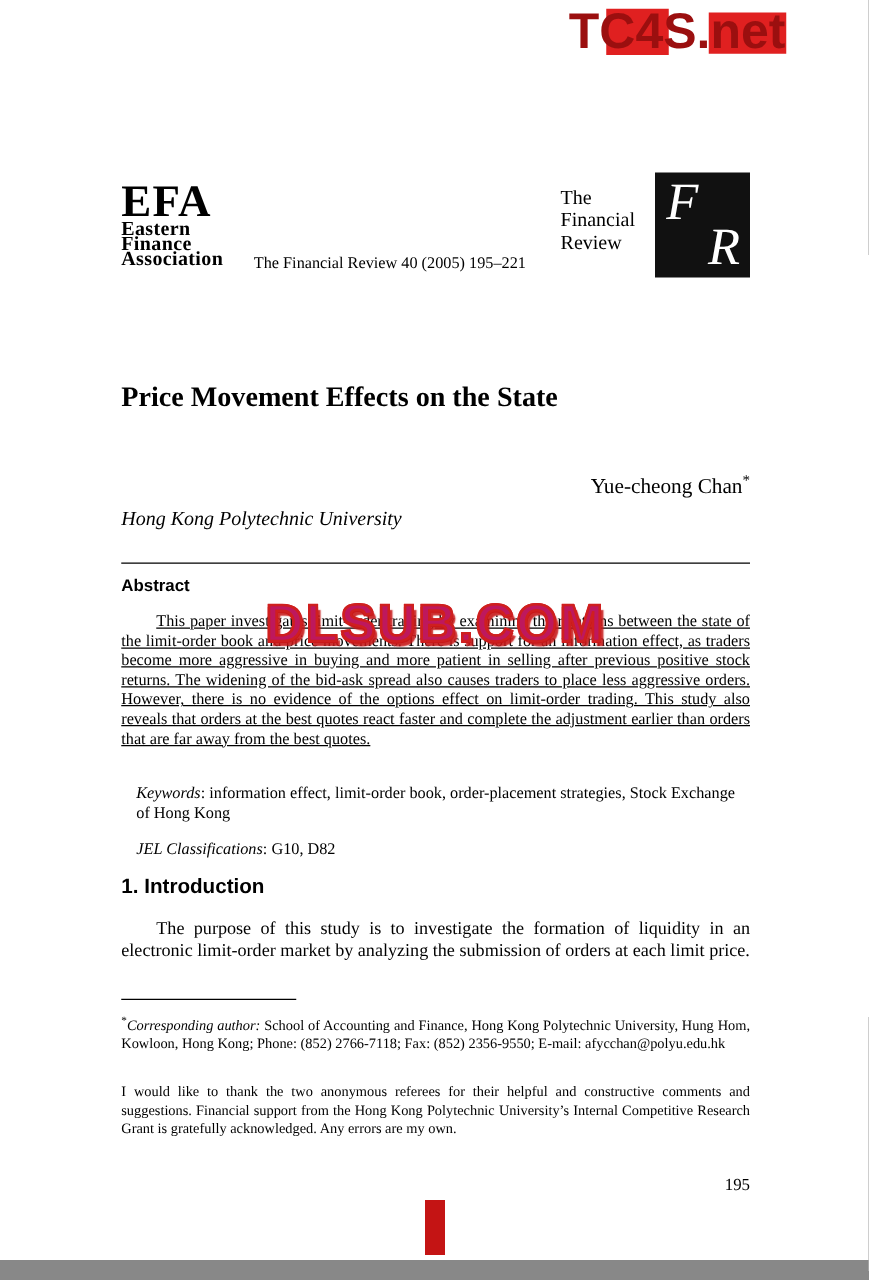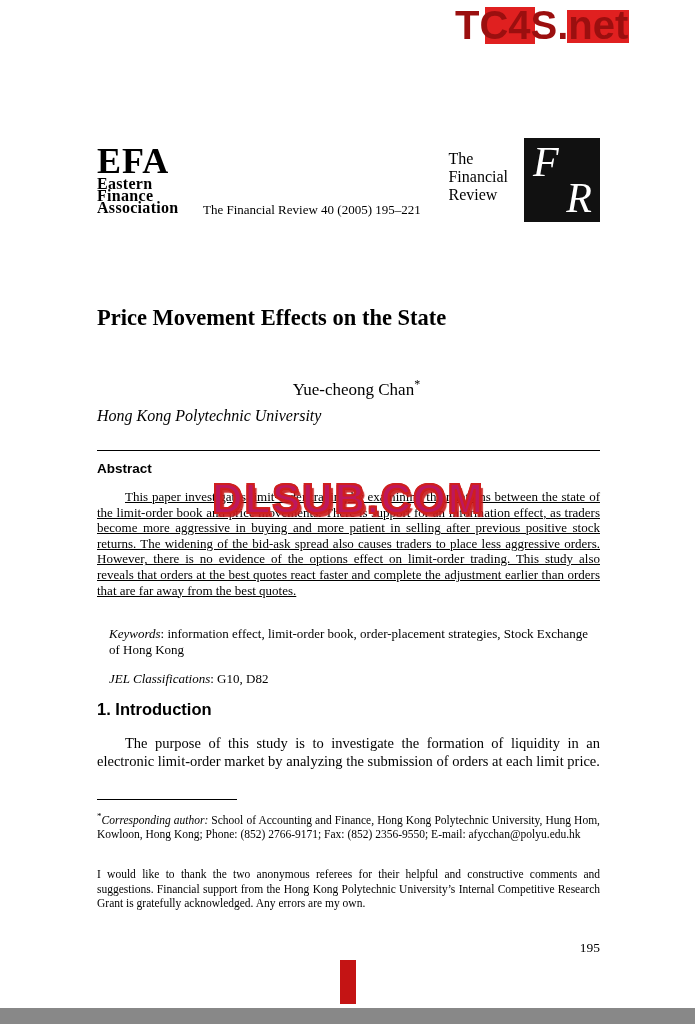--- a/index.html
+++ b/index.html
@@ -38,21 +38,21 @@
     font-family:"Liberation Serif", serif; font-size:42px; line-height:42px;
   }
   .fr-box .fr-f { left:9px; top:3px; }
   .fr-box .fr-r { right:8px; bottom:3px; }
 
   
   .title {
     position:absolute; left:97px; right:95px; top:303px;
     text-align:left; font-weight:bold; font-size:22.5px; line-height:30px;
   }
-  .author { position:absolute; left:113px; right:95px; top:377px; text-align:center; font-size:17px; }
+  .author { position:absolute; left:113px; right:95px; top:377px; text-align:right; font-size:17px; }
   .author sup { font-size:12px; }
   .affiliation { position:absolute; left:97px; right:95px; top:407px; font-style:italic; font-size:16px; }
   .rule { position:absolute; left:97px; right:95px; top:450px; border:none; border-top:1.5px solid #000; margin:0; }
 
   
   .abstract-heading {
     position:absolute; left:97px; top:461px;
     font-family:"Liberation Sans", sans-serif; font-weight:bold; font-size:13.5px;
   }
   .abstract-wrap { position:absolute; left:97px; right:95px; top:489px;text-decoration:underline; }
@@ -160,21 +160,21 @@
     <div class="wm-mid">DLSUB.COM</div>
   </div>
 
   <p class="keywords"><i>Keywords</i><span>: information effect, limit-order book, order-placement strategies, Stock Exchange of Hong Kong</span></p>
   <p class="jel"><i>JEL Classifications</i><span>: G10, D82</span></p>
 
   <h2 class="intro-heading">1. Introduction</h2>
   <p class="intro-para">The purpose of this study is to investigate the formation of liquidity in an electronic limit-order market by analyzing the submission of orders at each limit price.</p>
 
   <div class="fn-rule"></div>
-  <p class="fn1"><sup>*</sup><i>Corresponding author:</i><span> School of Accounting and Finance, Hong Kong Polytechnic University, Hung Hom, Kowloon, Hong Kong; Phone: (852) 2766-9171; Fax: (852) 2356-9550; E-mail: afycchan@polyu.edu.hk</span></p>
+  <p class="fn1"><sup>*</sup><i>Corresponding author:</i><span> School of Accounting and Finance, Hong Kong Polytechnic University, Hung Hom, Kowloon, Hong Kong; Phone: (852) 2766-7118; Fax: (852) 2356-9550; E-mail: afycchan@polyu.edu.hk</span></p>
   <p class="fn2">I would like to thank the two anonymous referees for their helpful and constructive comments and suggestions. Financial support from the Hong Kong Polytechnic University’s Internal Competitive Research Grant is gratefully acknowledged. Any errors are my own.</p>
 
   <div class="page-number">195</div>
 
   <div class="wm-bottom">
     <span class="wm-bar"></span>
     <span class="wm-bottom-text">TradersXtreme.com</span>
     <span class="wm-bar"></span>
   </div>
 

